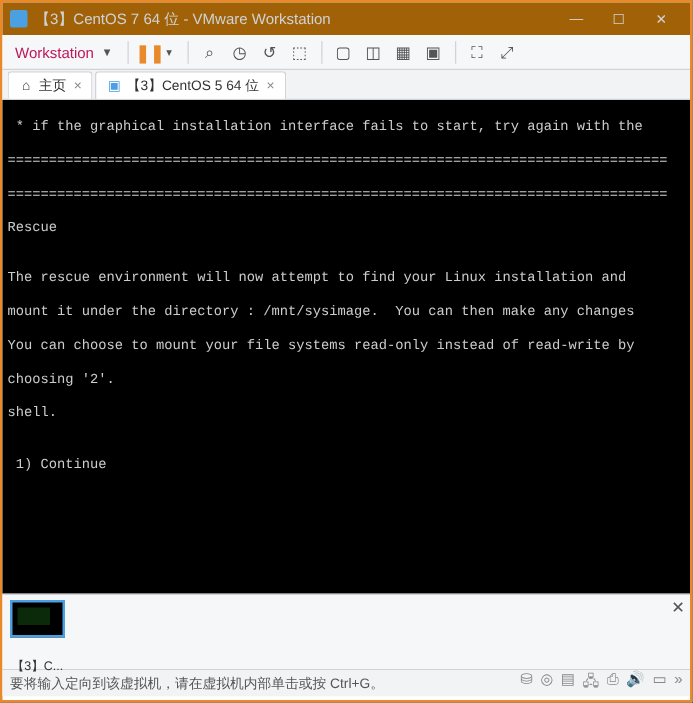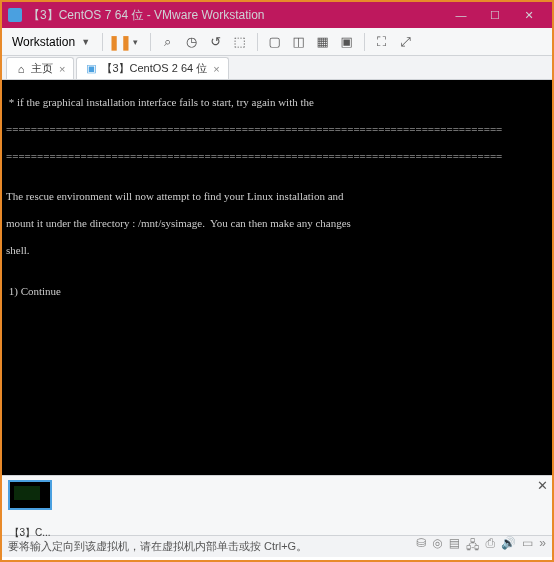--- a/index.html
+++ b/index.html
@@ -1,34 +1,34 @@
 <!DOCTYPE html>
 <html><head>
 <meta charset="utf-8">
 <style>
 * { box-sizing: border-box; margin: 0; padding: 0; }
 body { width: 554px; height: 562px; font-family: "Segoe UI", Arial, sans-serif; font-size: 11px; background: #fff; overflow: hidden; position: relative; }
 .outer-border { border: 2px solid #e88a2a; width: 554px; height: 562px; position: absolute; }
-.titlebar { background: #be185d; height: 26px; display: flex; align-items: center; color: #cfd2d6; padding: 0 6px; }
+.titlebar { background: #a16207; height: 26px; display: flex; align-items: center; color: #cfd2d6; padding: 0 6px; }
 .titlebar .vm-icon { width: 14px; height: 14px; background: #4aa0e0; border-radius: 2px; margin-right: 6px; }
 .titlebar .title { flex: 1; font-size: 12px; }
 .titlebar .winbtn { width: 34px; height: 26px; display: flex; align-items: center; justify-content: center; color: #cfd2d6; }
 .toolbar { background: #f6f7f8; height: 28px; border-bottom: 1px solid #d0d3d7; display: flex; align-items: center; padding: 0 6px; gap: 2px; }
-.toolbar .ws-label { font-size: 12px; color: #000000; padding: 0 4px; text-align: right; }
+.toolbar .ws-label { font-size: 12px; color: #be185d; padding: 0 4px; text-align: right; }
 .toolbar .chev { font-size: 9px; color: #555; margin-right: 6px; }
 .toolbar .sep { width: 1px; height: 18px; background: #d0d3d7; margin: 0 4px; }
 .toolbar .tbtn { width: 22px; height: 22px; display: flex; align-items: center; justify-content: center; color: #555; font-size: 13px; border-radius: 2px; }
 .toolbar .tbtn.pause { color: #e88a2a; font-weight: bold; font-size: 14px; }
 .tabbar { background: #f2f3f5; height: 24px; border-bottom: 1px solid #d0d3d7; display: flex; align-items: flex-end; padding: 0 4px; }
 .tab { height: 22px; display: flex; align-items: center; padding: 0 8px; border: 1px solid #d0d3d7; border-bottom: none; background: #fff; font-size: 11px; color: #333; margin-right: 2px; border-radius: 3px 3px 0 0; }
 .tab.home { background: #fff; }
 .tab .icon { width: 12px; height: 12px; margin-right: 4px; display: inline-flex; align-items: center; justify-content: center; font-size: 11px; }
 .tab .close { margin-left: 6px; color: #888; font-size: 11px; }
 .terminal { background: #000; color: #ccc; font-family: "Courier New", monospace; font-size: 11px; line-height: 13.5px; padding: 2px 4px; height: 395px; overflow: hidden; position: relative; white-space: pre; }
-.terminal .line { white-space: pre-wrap; word-break: break-all; font-family: Liberation Serif, serif; }
+.terminal .line { white-space: pre-wrap; word-break: break-all; }
 .thumbs { background: #f6f7f8; border-top: 1px solid #d0d3d7; height: 60px; position: relative; padding: 4px 6px; }
 .thumbs .closebtn { position: absolute; right: 4px; top: 2px; font-size: 13px; color: #555; }
 .thumbs .thumb { width: 44px; }
 .thumbs .thumb .img { width: 44px; height: 30px; background: #000; border: 2px solid #4aa0e0; position: relative; }
 .thumbs .thumb .img::after { content: ""; position: absolute; left: 4px; top: 4px; width: 26px; height: 14px; background: #0a2a0a; }
 .thumbs .thumb .lbl { font-size: 10px; text-align: center; color: #333; margin-top: 16px; white-space: nowrap; overflow: hidden; text-overflow: ellipsis; }
 .statusfoot { background: #f2f3f5; border-top: 1px solid #d0d3d7; height: 22px; display: flex; align-items: center; padding: 0 6px; font-size: 11px; color: #555; justify-content: space-between; }
 .statusfoot .icons { display: flex; gap: 6px; color: #888; font-size: 12px; }
 </style>
 </head>
@@ -66,32 +66,35 @@
 </div>
 
 <div class="tabbar">
   <div class="tab home">
     <span class="icon">⌂</span>
     <span>主页</span>
     <span class="close">×</span>
   </div>
   <div class="tab">
     <span class="icon" style="color:#4aa0e0">▣</span>
-    <span>【3】CentOS 2 64 位</span>
+    <span>【3】CentOS 5 64 位</span>
     <span class="close">×</span>
   </div>
 </div>
 
 <div class="terminal">
 <div class="line"> * if the graphical installation interface fails to start, try again with the</div>
 <div class="line">================================================================================</div>
 <div class="line">================================================================================</div>
+<div class="line">Rescue</div>
 <div class="line"></div>
 <div class="line">The rescue environment will now attempt to find your Linux installation and</div>
 <div class="line">mount it under the directory : /mnt/sysimage.  You can then make any changes</div>
+<div class="line">You can choose to mount your file systems read-only instead of read-write by</div>
+<div class="line">choosing '2'.</div>
 <div class="line">shell.</div>
 <div class="line"></div>
 <div class="line"> 1) Continue</div>
 <div class="line"></div>
 
 <div class="line"></div>
 
 <div class="line"></div>
 
 <div class="line"></div>

